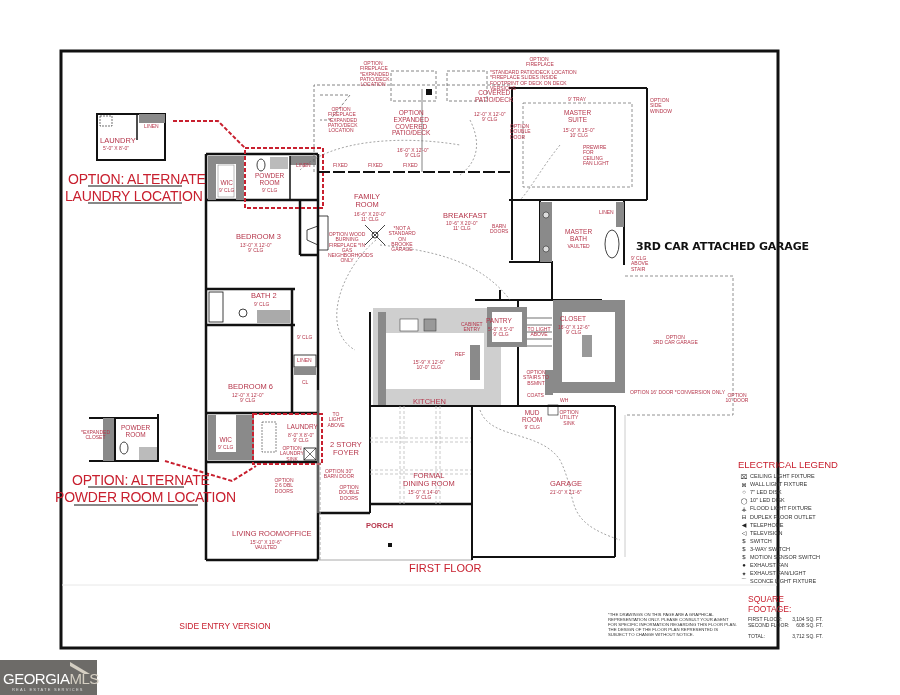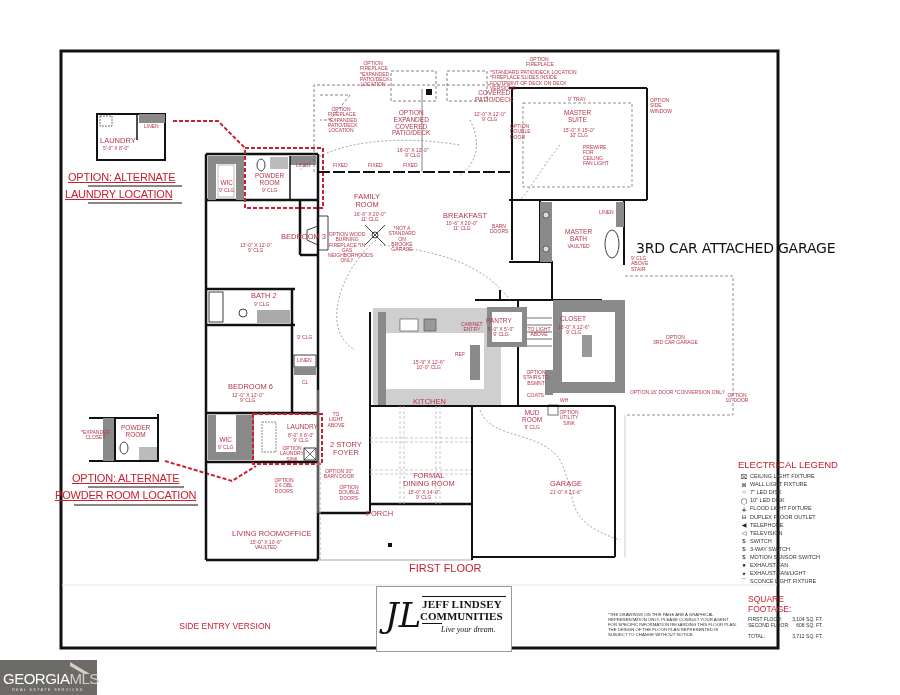--- a/index.html
+++ b/index.html
@@ -3,22 +3,22 @@
 <meta charset="utf-8">
 <style>
   html,body{margin:0;padding:0;background:#fff;}
   body{width:900px;height:695px;position:relative;overflow:hidden;font-family:"Liberation Sans",sans-serif;}
   #sheet{position:absolute;left:0;top:0;width:900px;height:695px;}
   .lbl{position:absolute;color:#b5354a;font-family:"Liberation Sans",sans-serif;text-align:center;line-height:1.05;white-space:nowrap;}
   .tiny{font-size:5px;}
   .small{font-size:6.5px;}
   .room{font-size:7.5px;}
   .big-red{position:absolute;color:#c8202f;font-family:"Liberation Sans",sans-serif;white-space:nowrap;}
-  .opt-title{font-size:11px;letter-spacing:-0.2px;text-decoration:underline;}
-  .garage-title{position:absolute;left:636px;top:240px;font-size:14px;font-weight:normal;color:#111;font-family:"DejaVu Sans",sans-serif;letter-spacing:-0.2px;}
+  .opt-title{font-size:14px;letter-spacing:-0.2px;}
+  .garage-title{position:absolute;left:636px;top:240px;font-size:11px;font-weight:bold;color:#111;font-family:"DejaVu Sans",sans-serif;letter-spacing:-0.2px;}
   .legend{position:absolute;left:738px;top:452px;width:120px;margin-top:7px;}
   .legend-title{color:#c8202f;font-size:9.5px;margin-bottom:2px;}
   .legend-row{display:flex;align-items:center;height:8.1px;font-size:5.5px;color:#333;}
   .legend-row .ic{width:12px;font-size:6px;color:#222;text-align:center;}
   .sqft{position:absolute;left:748px;top:594px;width:75px;}
   .sqft-title{color:#c8202f;font-size:8.5px;margin-bottom:2px;}
   .sqft-row{display:flex;justify-content:space-between;font-size:5px;color:#333;line-height:6px;}
   .disclaimer{position:absolute;left:608px;top:612px;width:130px;font-size:4.3px;line-height:5px;color:#333;}
   .woodbury{position:absolute;left:150px;top:590px;width:150px;text-align:center;color:#c8202f;font-size:20px;}
   .side-entry{position:absolute;left:150px;top:621px;width:150px;text-align:center;color:#c8202f;font-size:8.5px;}
@@ -244,21 +244,21 @@
 
   <div class="lbl room" style="left:354px;top:193px;"><span>FAMILY</span><br><span>ROOM</span></div>
   <div class="lbl tiny" style="left:354px;top:212px;"><span>16'-6" X 20'-0"</span><br><span>11' CLG</span></div>
   <div class="lbl tiny" style="left:328px;top:232px;width:38px;white-space:normal;">OPTION WOOD BURNING FIREPLACE *IN GAS NEIGHBORHOODS ONLY</div>
   <div class="lbl tiny" style="left:388px;top:226px;width:28px;white-space:normal;">*NOT A STANDARD ON BROOKE GARAGE</div>
 
   <div class="lbl room" style="left:443px;top:212px;">BREAKFAST</div>
   <div class="lbl tiny" style="left:446px;top:221px;"><span>10'-6" X 20'-0"</span><br><span>11' CLG</span></div>
   <div class="lbl tiny" style="left:490px;top:224px;width:18px;white-space:normal;">BARN DOORS</div>
 
-  <div class="lbl room" style="left:236px;top:233px;margin-left:45px;">BEDROOM 3</div>
+  <div class="lbl room" style="left:236px;top:233px;">BEDROOM 3</div>
   <div class="lbl tiny" style="left:240px;top:243px;"><span>13'-0" X 12'-0"</span><br><span>9' CLG</span></div>
 
   <div class="lbl room" style="left:251px;top:292px;">BATH 2</div>
   <div class="lbl tiny" style="left:254px;top:302px;">9' CLG</div>
   <div class="lbl tiny" style="left:297px;top:335px;">9' CLG</div>
 
   <div class="lbl tiny" style="left:297px;top:358px;">LINEN</div>
   <div class="lbl tiny" style="left:302px;top:380px;">CL</div>
 
   <div class="lbl room" style="left:228px;top:383px;">BEDROOM 6</div>
@@ -271,21 +271,21 @@
 
   <div class="lbl tiny" style="left:325px;top:412px;width:22px;white-space:normal;">TO LIGHT ABOVE</div>
   <div class="lbl room" style="left:330px;top:441px;"><span>2 STORY</span><br><span>FOYER</span></div>
   <div class="lbl tiny" style="left:322px;top:469px;width:34px;white-space:normal;">OPTION 30" BARN DOOR</div>
   <div class="lbl tiny" style="left:335px;top:485px;width:28px;white-space:normal;">OPTION DOUBLE DOORS</div>
   <div class="lbl tiny" style="left:273px;top:478px;width:22px;white-space:normal;">OPTION 2 6 DBL DOORS</div>
 
   <div class="lbl room" style="left:232px;top:530px;">LIVING ROOM/OFFICE</div>
   <div class="lbl tiny" style="left:250px;top:540px;"><span>15'-0" X 10'-6"</span><br><span>VAULTED</span></div>
 
-  <div class="lbl room" style="left:366px;top:510px;">PORCH</div>
+  <div class="lbl room" style="left:366px;top:522px;font-weight:bold;">PORCH</div>
 
   <div class="lbl room" style="left:403px;top:472px;"><span>FORMAL</span><br><span>DINING ROOM</span></div>
   <div class="lbl tiny" style="left:408px;top:490px;"><span>15'-0" X 14'-0"</span><br><span>9' CLG</span></div>
 
   <div class="lbl room" style="left:413px;top:350px;margin-top:48px;">KITCHEN</div>
   <div class="lbl tiny" style="left:413px;top:360px;"><span>15'-9" X 12'-6"</span><br><span>10'-0" CLG</span></div>
   <div class="lbl tiny" style="left:455px;top:352px;">REF</div>
 
   <div class="lbl tiny" style="left:461px;top:322px;"><span>CABINET</span><br><span>ENTRY</span></div>
   <div class="lbl small" style="left:486px;top:318px;">PANTRY</div>
@@ -385,28 +385,20 @@
         <span>EXHAUST FAN/LIGHT</span>
       </div>
     <div class="legend-row">
         <span class="ic">⌒</span>
         <span>SCONCE LIGHT FIXTURE</span>
       </div>
   </div>
 
   <div class="side-entry">SIDE ENTRY VERSION</div>
 
-  <div class="logo-box">
-    <div class="logo-rule2"></div>
-    <div class="logo-script">JL</div>
-    <div class="logo-l1">JEFF LINDSEY</div>
-    <div class="logo-l2">COMMUNITIES</div>
-    <div class="logo-rule"></div>
-    <div class="logo-l3">Live your dream.</div>
-  </div>
 
   <div class="disclaimer">*THE DRAWINGS ON THIS PAGE ARE A GRAPHICAL REPRESENTATION ONLY. PLEASE CONSULT YOUR AGENT FOR SPECIFIC INFORMATION REGARDING THIS FLOOR PLAN. THE DESIGN OF THE FLOOR PLAN REPRESENTED IS SUBJECT TO CHANGE WITHOUT NOTICE.</div>
 
   <div class="sqft">
     <div class="sqft-title">SQUARE FOOTAGE:</div>
     <div class="sqft-row">
         <span>FIRST FLOOR:</span>
         <span>3,104 SQ. FT.</span>
       </div>
     <div class="sqft-row">

